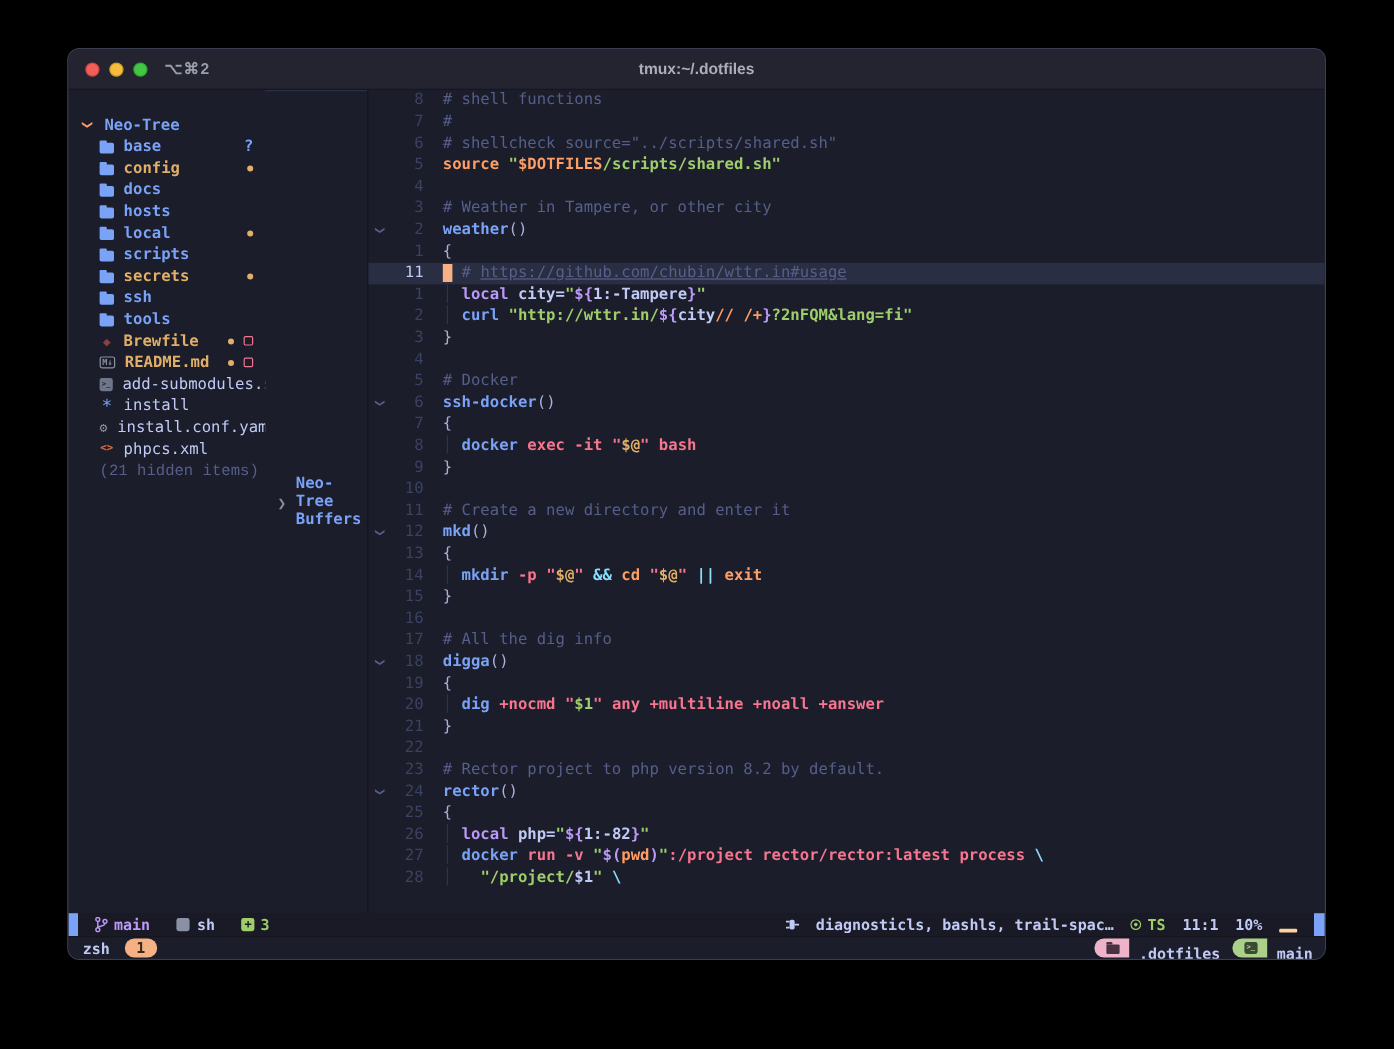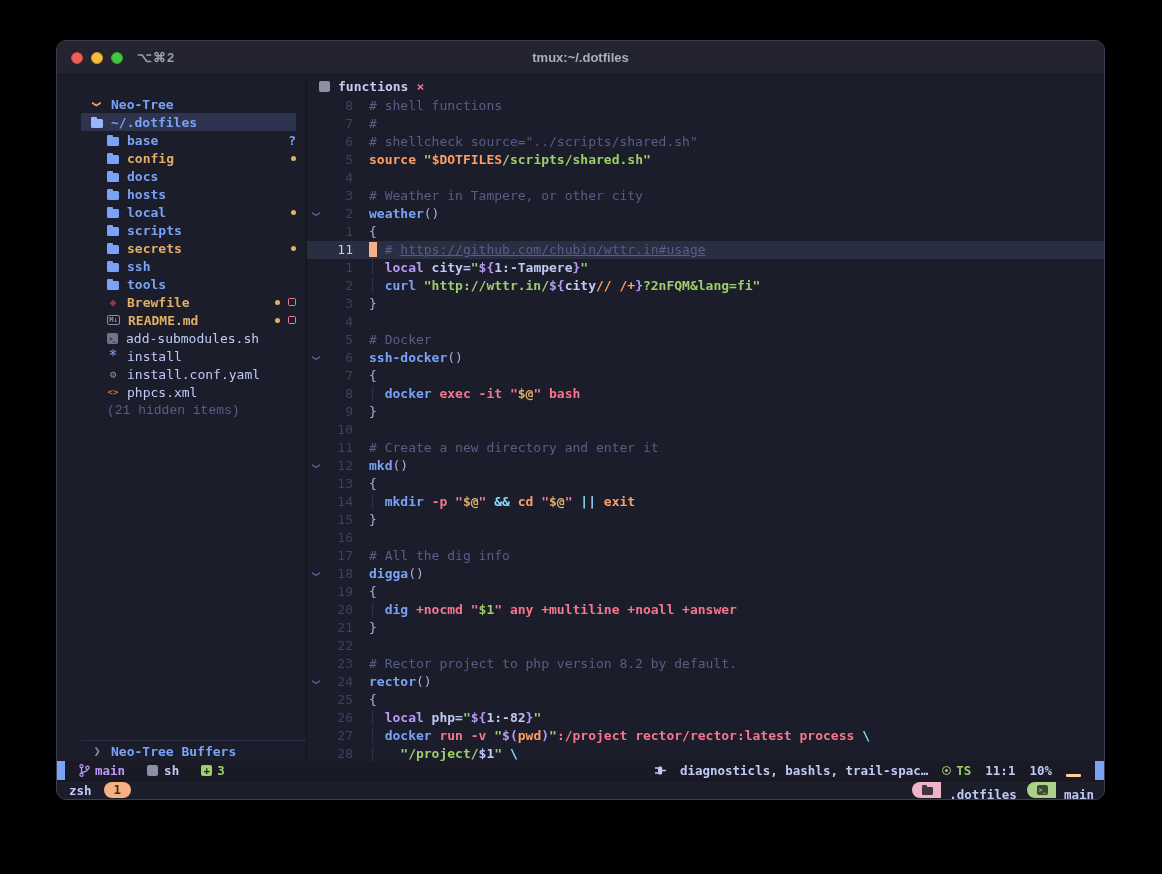--- a/index.html
+++ b/index.html
@@ -20,21 +20,21 @@
   .light.yellow{ background:#f6bd3c; border:1px solid #cf9a2d; }
   .light.green { background:#43c645; border:1px solid #2fa532; }
   .tb-shortcut { margin-left:14px; color:#9a9dab; font-weight:bold; font-size:13px;
                  font-family:"Liberation Sans", sans-serif; letter-spacing:1px;}
   .tb-title { position:absolute; left:0; right:0; text-align:center; color:#acaeb9;
               font-weight:bold; font-size:13px; font-family:"Liberation Sans", sans-serif; }
 
   
   .nvim { flex:1 1 auto; display:flex; min-height:0; }
   .sidebar { width:250px; flex:0 0 250px; border-right:1px solid #14151d;
-             display:flex; flex-direction:column; font-size:13px;padding-left:24px; }
+             display:flex; flex-direction:row; font-size:13px; }
   .tree { padding-top:20px; flex:1 1 auto; overflow:hidden; }
   .trow { height:18px; display:flex; align-items:center; padding-left:10px;
           margin-right:10px; white-space:nowrap; }
   .trow.selected { background:#2e3450; border-radius:2px; }
   .tlabel { margin-left:8px; font-weight:bold; }
   .tlabel.c-blue { color:#7aa2f7; } .tlabel.c-yellow { color:#e0af68; }
   .tlabel.c-fg { color:#c0caf5; font-weight:normal; }
   .tlabel.c-dim { color:#565f89; font-weight:normal; margin-left:0;font-family:Liberation Mono, monospace; }
   .indent1 { width:16px; flex:0 0 16px; }
   .spacer { flex:1 1 auto; }
@@ -155,25 +155,20 @@
 
   <div class="nvim">
 
     <div class="sidebar">
       <div class="tree">
         <div class="trow">
           <span class="chev">❯</span>
           <span class="tlabel c-blue">Neo-Tree</span>
         </div>
         <div id="tree-items">
-            <div class="trow selected">
-              <span class="icon-folder-open"></span>
-              <span class="tlabel c-blue">~/.dotfiles</span>
-              <span class="spacer"></span>
-            </div>
             <div class="trow">
               <span class="indent1"></span>
               <span class="icon-folder"></span>
               <span class="tlabel c-blue">base</span>
               <span class="spacer"></span>
               <span class="badge badge-q">?</span>
             </div>
             <div class="trow">
               <span class="indent1"></span>
               <span class="icon-folder"></span>
@@ -273,25 +268,20 @@
             </div>
           </div>
       </div>
       <div class="buffers">
         <span class="chev closed">❯</span>
         <span class="tlabel">Neo-Tree Buffers</span>
       </div>
     </div>
 
     <div class="editor">
-      <div class="tabline">
-        <span class="mini-file"></span>
-        <span class="tab-label">functions</span>
-        <span class="tab-close">×</span>
-      </div>
       <div class="lines" id="code-lines">
           <div class="line"><span class="fold"></span><span class="num">8</span><span class="code"><span class="t-comment"># shell functions</span></span></div>
           <div class="line"><span class="fold"></span><span class="num">7</span><span class="code"><span class="t-comment">#</span></span></div>
           <div class="line"><span class="fold"></span><span class="num">6</span><span class="code"><span class="t-comment"># shellcheck source="../scripts/shared.sh"</span></span></div>
           <div class="line"><span class="fold"></span><span class="num">5</span><span class="code"><span class="t-orange">source</span><span class="t-fg"> </span><span class="t-green">"</span><span class="t-orange">$DOTFILES</span><span class="t-green">/scripts/shared.sh"</span></span></div>
           <div class="line"><span class="fold"></span><span class="num">4</span><span class="code"></span></div>
           <div class="line"><span class="fold"></span><span class="num">3</span><span class="code"><span class="t-comment"># Weather in Tampere, or other city</span></span></div>
           <div class="line"><span class="fold"><span class="fc">❯</span></span><span class="num">2</span><span class="code"><span class="t-blue">weather</span><span class="t-pun">()</span></span></div>
           <div class="line"><span class="fold"></span><span class="num">1</span><span class="code"><span class="t-pun">{</span></span></div>
           <div class="line cur"><span class="fold"></span><span class="num curnum">11</span><span class="code"><span class="t-cursor"> </span><span class="t-fg"> </span><span class="t-comment"># </span><span class="t-url">https://github.com/chubin/wttr.in#usage</span></span></div>

